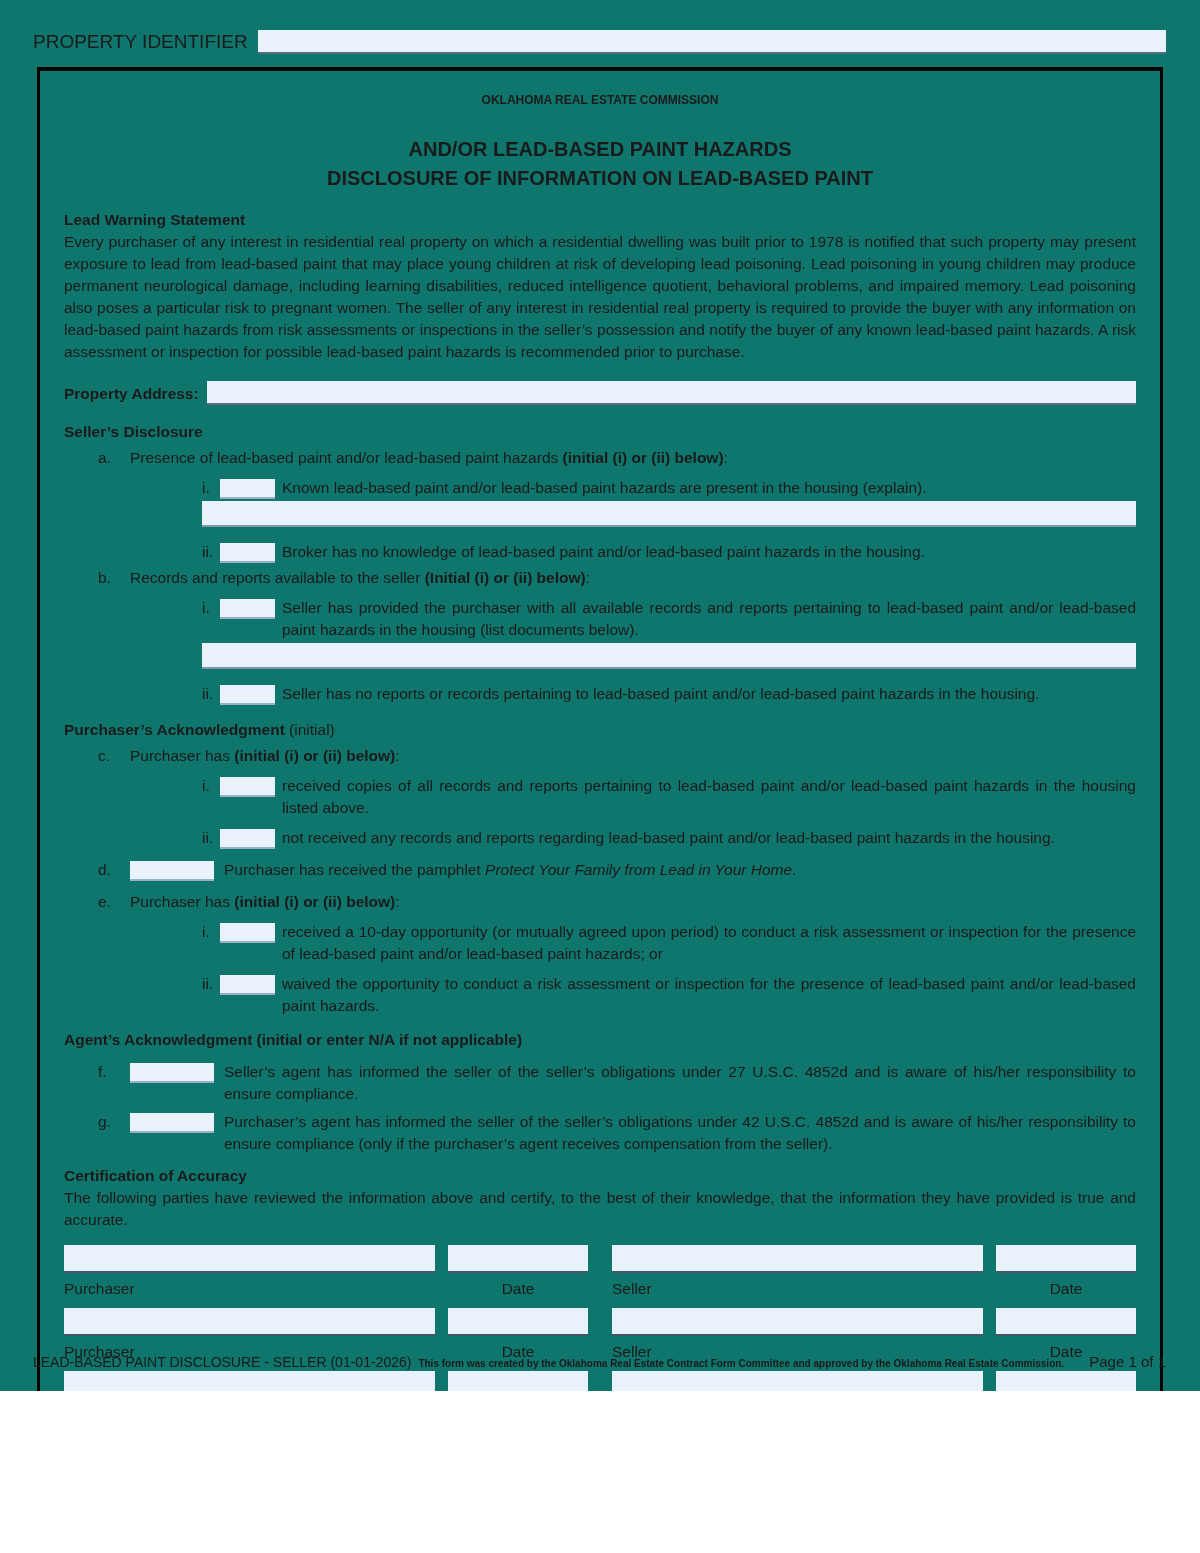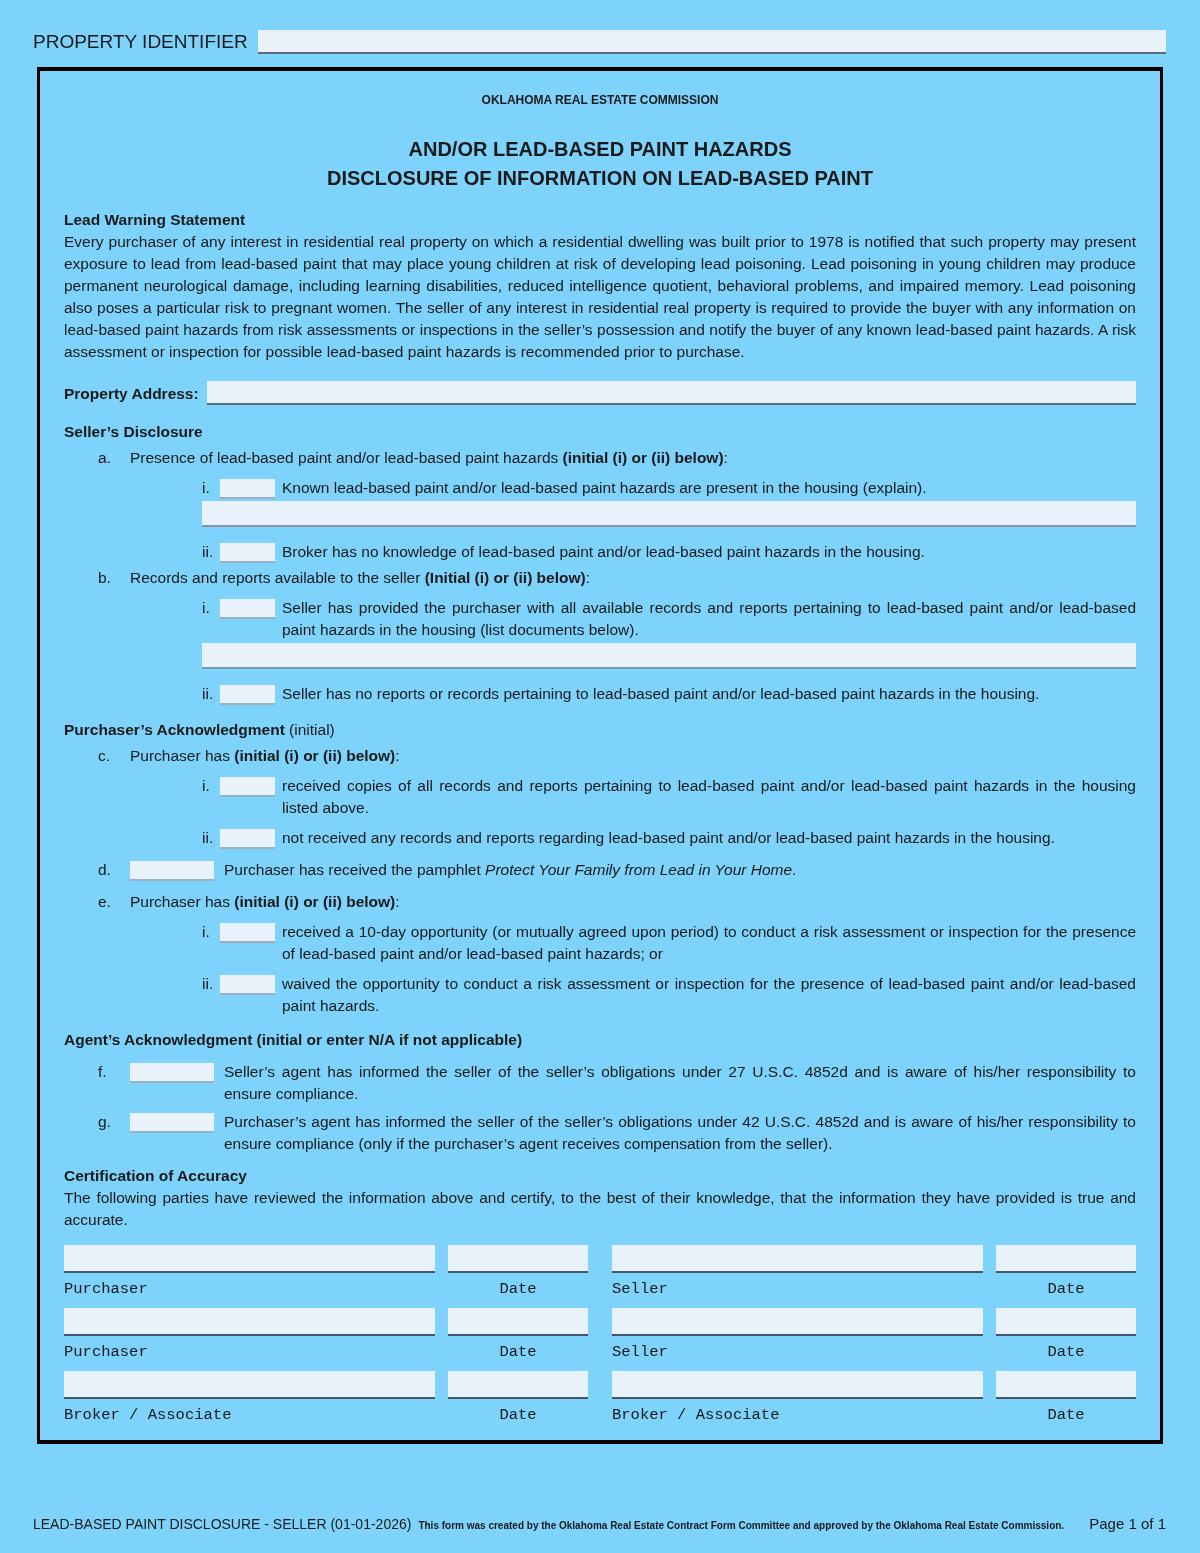--- a/index.html
+++ b/index.html
@@ -1,19 +1,19 @@
 <!DOCTYPE html>
 <html><head>
 <meta charset="utf-8">
 <style>
   * { margin:0; padding:0; box-sizing:border-box; }
   html,body { background:#ffffff; }
   .page {
-    position:relative; width:1200px; height:1553px; overflow:hidden;
-    background:#7dd3fc; color:#1a1a1a;
+    position:relative; width:1200px; height:1391px; overflow:hidden;
+    background:#0f766e; color:#1a1a1a;
     font-family:"Liberation Sans", sans-serif; font-size:15.5px; line-height:22px;
   }
   
   .topbar { display:flex; align-items:flex-end; padding:30px 34px 0 33px; }
   .prop-label { font-size:19px; white-space:nowrap; margin-right:10px; line-height:24px; }
   .prop-field { flex:1; height:24px; background:#e9f2fb; border-bottom:2px solid #5a6b7d; }
 
   
   .formbox {
     margin:13px 37px 0 37px;
@@ -42,21 +42,21 @@
 
   .linefield { margin-left:138px; margin-top:2px; height:26px;
                background:#e9f2fb; border-bottom:2px solid #8296a9; }
   .gap14 { margin-top:14px; }
   .gap10 { margin-top:10px; }
 
   .wide { width:84px; margin:2px 10px 0 0; }
   .itext-just { flex:1; text-align:justify; }
 
   
-  .sig-row { display:flex; gap:24px; margin-top:14px;font-family:Liberation Mono, monospace; }
+  .sig-row { display:flex; gap:24px; margin-top:14px; }
   .sig-row + .sig-row { margin-top:8px; }
   .sig-half { flex:1; display:flex; gap:13px; }
   .sig-cell { flex:1; }
   .date-cell { flex:none; width:140px; }
   .sig-field { height:28px; background:#e9f2fb; border-bottom:2px solid #44576a; }
   .sig-label { margin-top:5px; }
   .date-label { margin-top:5px; text-align:center; }
 
   
   .footer { position:absolute; left:33px; right:34px; bottom:16px;

